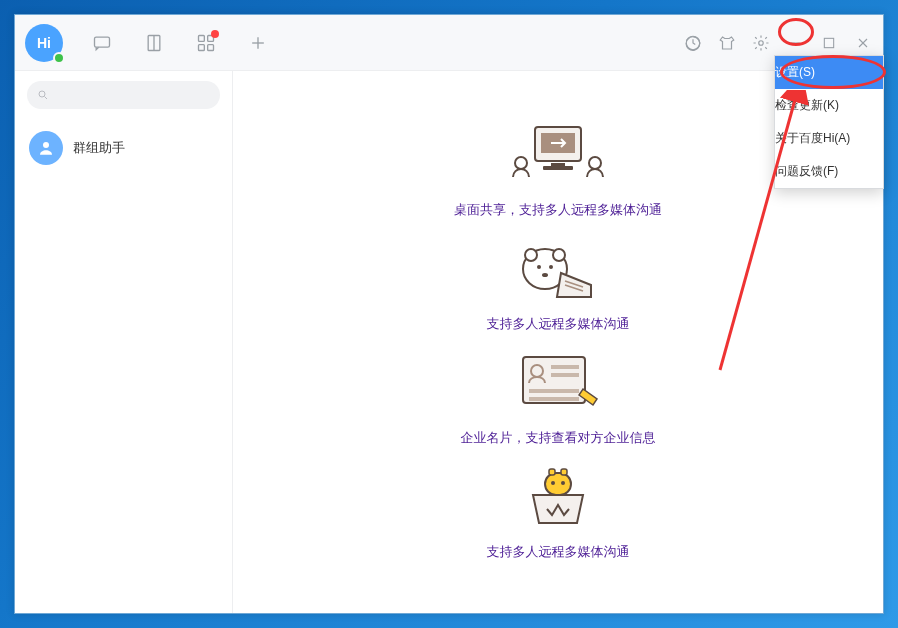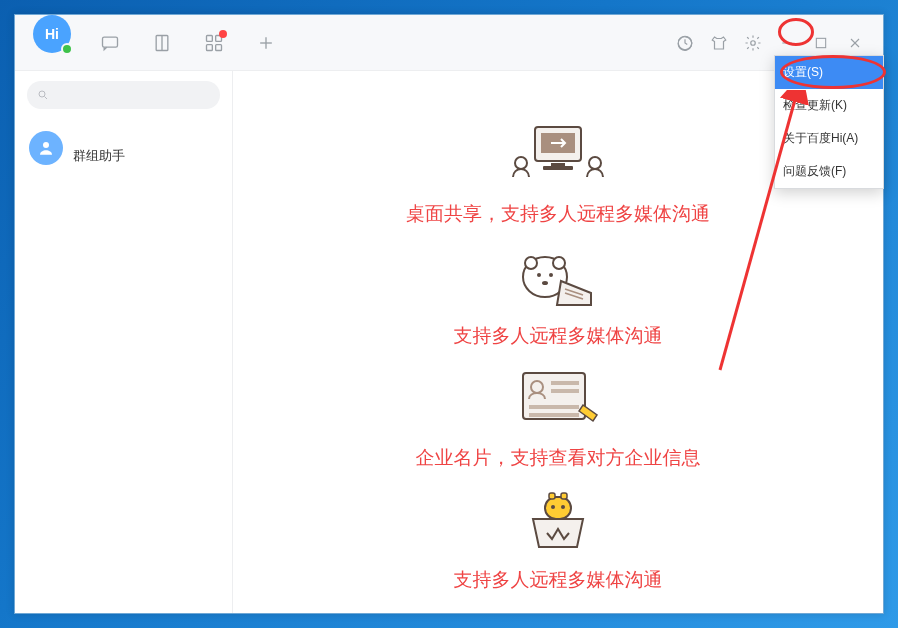--- a/index.html
+++ b/index.html
@@ -20,21 +20,22 @@
   background: #fff;
   border: 1px solid #6fa8d6;
   display: flex;
   flex-direction: column;
   box-shadow: 0 0 8px rgba(0,0,0,0.15);
 }
 .titlebar {
   height: 56px;
   background: #f7f8fa;
   display: flex;
-  padding: 0 12px;
+  align-items: center;
+  padding: 0 4px;
   border-bottom: 1px solid #edeef0;
 }
 .avatar {
   width: 38px;
   height: 38px;
   border-radius: 50%;
   background: #4aa3ff;
   display: flex;
   align-items: center;
   justify-content: center;
@@ -82,21 +83,21 @@
   border: none;
   background: transparent;
   outline: none;
   font-size: 12px;
   color: #333;
   flex: 1;
 }
 .contact-list { padding: 4px 0; }
 .contact-item {
   display: flex;
-  align-items: flex-end;
+  align-items: center;
   gap: 10px;
   padding: 8px 14px;
   cursor: pointer;
 }
 .contact-avatar {
   width: 34px;
   height: 34px;
   border-radius: 50%;
   background: #6db3ff;
   display: flex;
@@ -110,36 +111,36 @@
   flex: 1;
   display: flex;
   flex-direction: column;
   align-items: center;
   padding-top: 48px;
   gap: 14px;
   overflow: hidden;
 }
 .feature { display: flex; flex-direction: column; align-items: center; gap: 6px; }
 .feature .illus { width: 110px; height: 76px; position: relative; }
-.feature-caption { font-size: 19px; color: #ef4444; }
+.feature-caption { font-size: 13px; color: #4c1d95; }
 
 .dropdown {
   position: absolute;
   right: 14px;
   top: 55px;
   width: 110px;
   background: #fff;
   border: 1px solid #d9dbde;
   box-shadow: 0 4px 14px rgba(0,0,0,0.18);
   z-index: 100;
 }
 .dropdown-item {
   font-size: 12px;
   color: #333;
-  padding: 8px 8px;
+  padding: 8px 0;
   cursor: pointer;
   white-space: nowrap;
 }
 .dropdown-item.active { background: #3d8bf4; color: #fff; }
 
 
 .anno-circle-gear {
   position: absolute;
   left: 778px; top: 18px;
   width: 36px; height: 28px;

